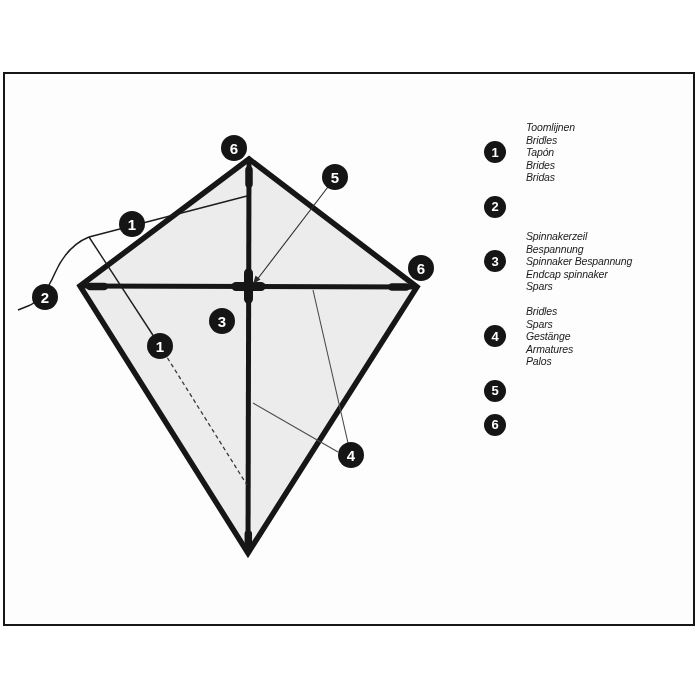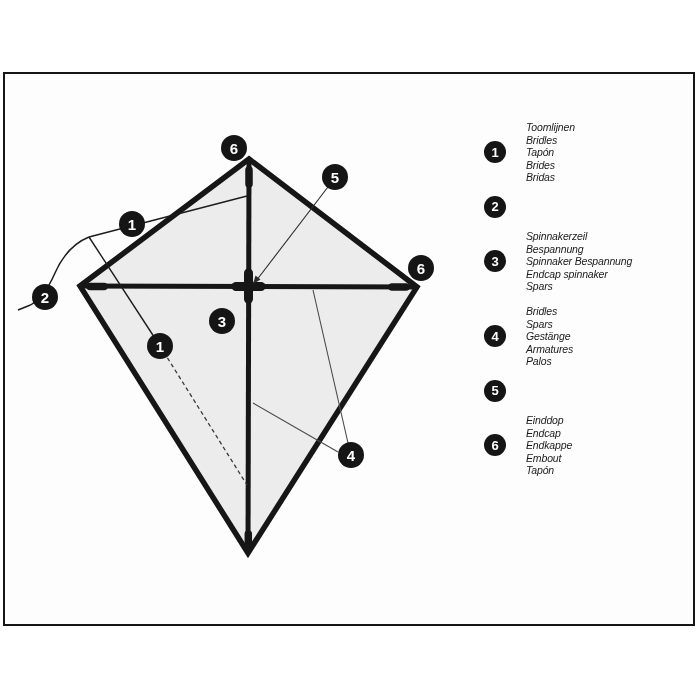--- a/index.html
+++ b/index.html
@@ -167,23 +167,16 @@
         <span class="legend-line">Palos</span>
       </div>
     </div>
 
     <div class="legend-item">
       <div class="legend-badge">5</div>
     </div>
 
     <div class="legend-item">
       <div class="legend-badge">6</div>
-      <div class="legend-lines">
-        <span class="legend-line">Einddop</span>
-        <span class="legend-line">Endcap</span>
-        <span class="legend-line">Endkappe</span>
-        <span class="legend-line">Embout</span>
-        <span class="legend-line">Tapón</span>
-      </div>
     </div>
 
   </div>
 </div>
 
 </body></html>

